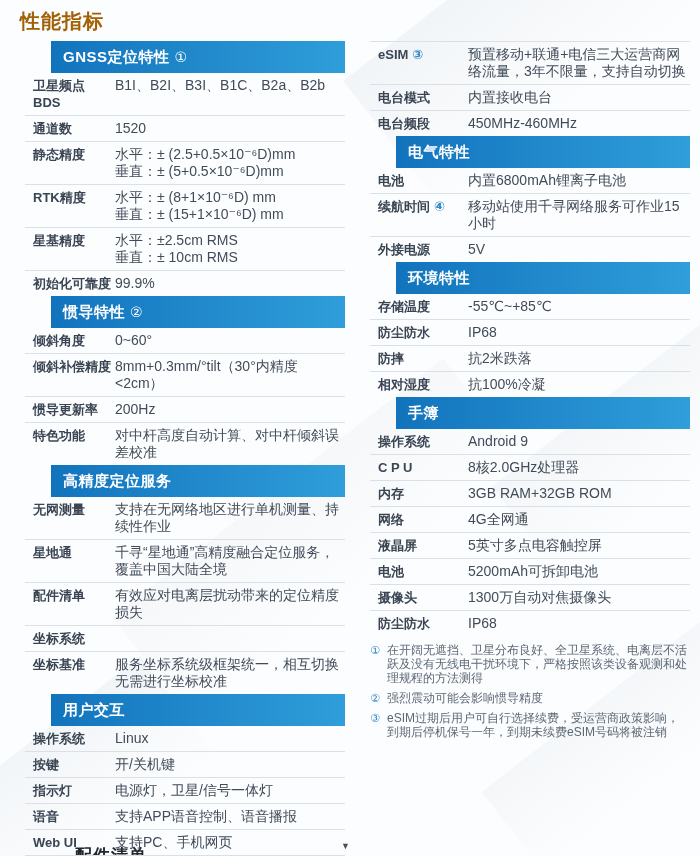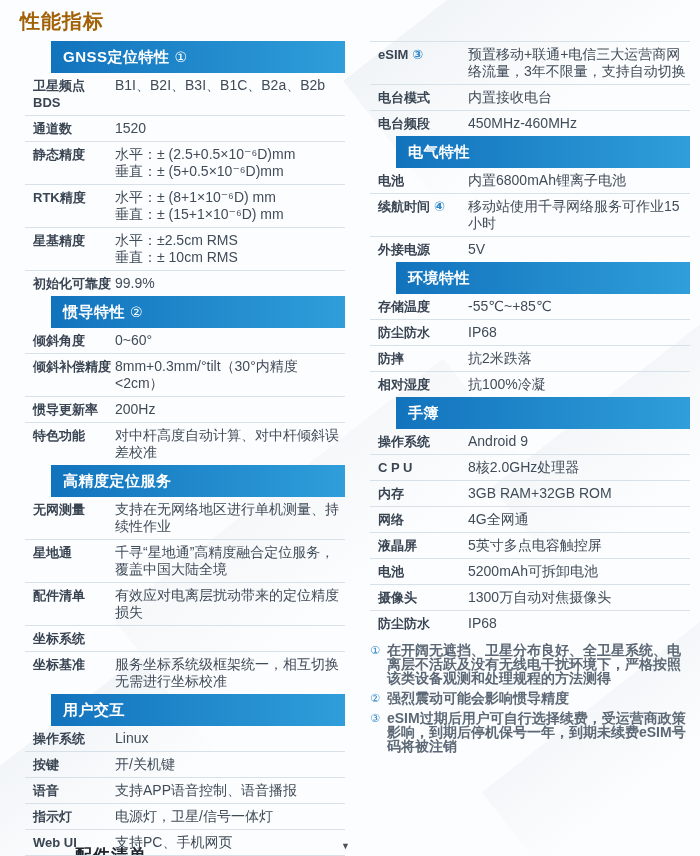--- a/index.html
+++ b/index.html
@@ -39,21 +39,21 @@
 
   .lbl { flex:none; font-size:13px; font-weight:bold; color:#3a4553; line-height:17px; }
   .col-left .lbl { width:82px; }
   .col-right .lbl { width:90px; }
   .val { flex:1; font-size:14px; color:#414c59; line-height:17px; white-space:pre-line; padding-right:2px; }
   .circ { color:#2e86c8; }
 
   .footnotes { margin-top:7px; }
   .footnote { display:flex; margin-bottom:6px; }
   .fn-marker { flex:none; width:17px; font-size:11px; color:#2e86c8; line-height:14px; }
-  .fn-text { flex:1; font-size:14px; color:#5c6875; line-height:14px;font-weight:bold; }
+  .fn-text { flex:1; font-size:12px; color:#5c6875; line-height:14px; }
 
   .next-sec { position:absolute; left:75px; top:844px; font-size:17px; font-weight:bold; color:#20262e; letter-spacing:1px; }
   .scroll-arrow { position:absolute; left:341px; top:841px; font-size:9px; color:#4a4f55; }
 </style>
 </head>
 <body>
 
 <div class="page">
   <div class="decor">
     <div class="wm wm1"></div>
@@ -149,26 +149,26 @@
             <div class="sec-body">
               <div class="row">
                 <div class="lbl">操作系统</div>
                 <div class="val">Linux</div>
               </div>
               <div class="row">
                 <div class="lbl">按键</div>
                 <div class="val">开/关机键</div>
               </div>
               <div class="row">
+                <div class="lbl">指示灯</div>
+                <div class="val">电源灯，卫星/信号一体灯</div>
+              </div>
+              <div class="row">
                 <div class="lbl">语音</div>
                 <div class="val">支持APP语音控制、语音播报</div>
-              </div>
-              <div class="row">
-                <div class="lbl">指示灯</div>
-                <div class="val">电源灯，卫星/信号一体灯</div>
               </div>
               <div class="row">
                 <div class="lbl">Web UI</div>
                 <div class="val">支持PC、手机网页</div>
               </div>
               <div class="row">
                 <div class="lbl">智能客服</div>
                 <div class="val">7*24小时APP智能客服</div>
               </div>
             </div>

